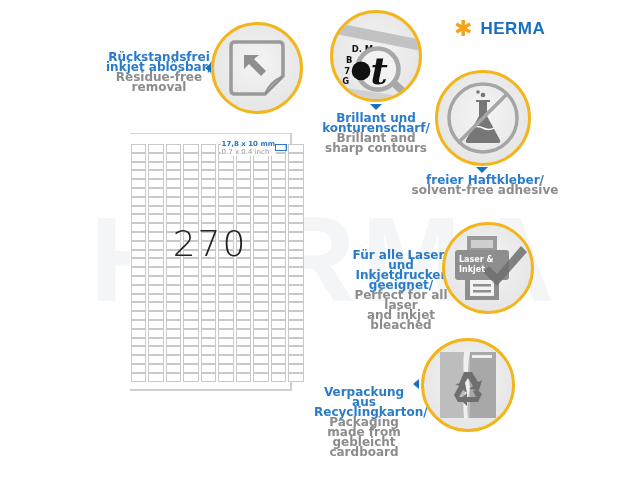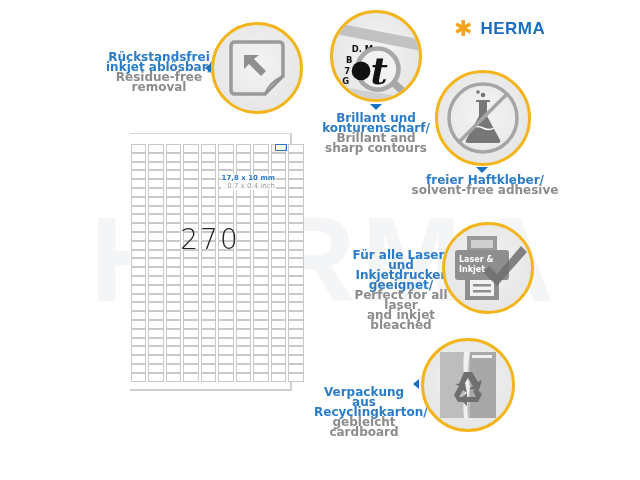--- a/index.html
+++ b/index.html
@@ -4,25 +4,25 @@
 <style>
   html, body { margin:0; padding:0; }
   body { width:640px; height:480px; background:#ffffff; position:relative; overflow:hidden; font-family:"DejaVu Sans", sans-serif; }
   .watermark { position:absolute; left:90px; top:190px; font-family:"Liberation Sans", sans-serif; font-weight:bold; font-size:120px; color:#f4f5f7; letter-spacing:6px; white-space:nowrap; }
   .logo { position:absolute; left:454px; top:18px; display:flex; align-items:center; gap:8px; }
   .logo .star { color:#f5a21b; font-size:22px; font-weight:bold; line-height:1; }
   .logo .name { color:#1b6fc0; font-family:"Liberation Sans", sans-serif; font-weight:bold; font-size:17px; letter-spacing:0.5px; }
   .sheet { position:absolute; left:130px; top:133px; width:162px; height:258px; background:#fff; border-top:1px solid #d6d6d6; border-right:2px solid #cfcfcf; border-bottom:2px solid #cfcfcf; box-sizing:border-box; }
   .grid { position:absolute; left:1px; top:10px; display:grid; grid-template-columns:repeat(10, 15.3px); grid-template-rows:repeat(27, 8.8px); column-gap:2.2px; row-gap:0px; }
   .cell { border:1px solid #c9c9c9; box-sizing:border-box; background:#fff; }
-  .dims { position:absolute; right:14px; top:6px; text-align:right; font-size:7px; line-height:8px; background:rgba(255,255,255,0.85); padding:0 1px;margin-top:34px; }
+  .dims { position:absolute; right:14px; top:6px; text-align:left; font-size:7px; line-height:8px; background:rgba(255,255,255,0.85); padding:0 1px; }
   .dims .mm { color:#2a77c9; font-weight:bold; }
   .dims .inch { color:#9a9a9a; }
   .label-icon { position:absolute; right:3px; top:10px; width:12px; height:7px; border:1.5px solid #2a77c9; box-sizing:border-box; }
-  .count { position:absolute; left:0; width:100%; top:92px; text-align:center; font-family:"DejaVu Sans", sans-serif; font-size:28px; font-weight:300; color:#222; letter-spacing:2px; line-height:1; }
+  .count { position:absolute; left:0; width:100%; top:92px; text-align:center; font-family:"DejaVu Sans", sans-serif; font-size:36px; font-weight:300; color:#222; letter-spacing:2px; line-height:1; }
   .feature-circle { position:absolute; border-radius:50%; border:3px solid #f2b51c; background:radial-gradient(circle at 50% 45%, #f4f4f4 0%, #e6e6e6 75%, #dcdcdc 100%); box-sizing:border-box; display:flex; align-items:center; justify-content:center; overflow:hidden; }
   .ftext { position:absolute; font-size:12px; line-height:10px; text-align:center; font-weight:bold; }
   .ftext .de { color:#2a7cc8; }
   .ftext .slash { color:#2a7cc8; }
   .ftext .en { color:#8c8c8c; }
   .arrow-left { position:absolute; width:0; height:0; border-top:5px solid transparent; border-bottom:5px solid transparent; border-right:6px solid #1b6fc0; }
   .arrow-down { position:absolute; width:0; height:0; border-left:6px solid transparent; border-right:6px solid transparent; border-top:6px solid #1b6fc0; }
 </style>
 </head>
 <body>
@@ -385,20 +385,21 @@
     <rect x="22" y="58" width="18" height="2.5" fill="#8e8e8e"></rect>
     <path d="M38 34 L46 42 L70 14 L76 20 L46 54 L32 40 Z" fill="#6f6f6f" opacity="0.85"></path>
     <text x="8" y="30" font-size="8" font-weight="bold" fill="#ffffff" font-family="DejaVu Sans, sans-serif">Laser &amp;</text>
     <text x="8" y="40" font-size="8" font-weight="bold" fill="#ffffff" font-family="DejaVu Sans, sans-serif">Inkjet</text>
   </svg>
 </div>
 
 <div class="ftext" style="left:314px; top:387px; width:100px;">
   <div class="de">Verpackung aus</div>
   <div><span class="de">Recyclingkarton</span><span class="slash">/</span></div>
+  <div class="en">Packaging made from</div>
   <div class="en">gebleicht cardboard</div>
 </div>
 <div class="arrow-left" style="left:413px; top:379px;"></div>
 <div class="feature-circle" style="left:421px; top:338px; width:94px; height:94px;">
   <svg width="56" height="66" viewBox="0 0 56 66">
     <rect x="0" y="0" width="56" height="66" fill="#bdbdbd"></rect>
     <path d="M24 0 L30 0 Q26 20 30 36 Q26 52 28 66 L24 66 Q22 50 26 36 Q22 18 24 0 Z" fill="#f0f0f0"></path>
     <rect x="30" y="0" width="26" height="66" fill="#a8a8a8"></rect>
     <rect x="32" y="3" width="20" height="3" fill="#f0f0f0"></rect>
     <g fill="#6f6f6f" transform="translate(28,36)">

